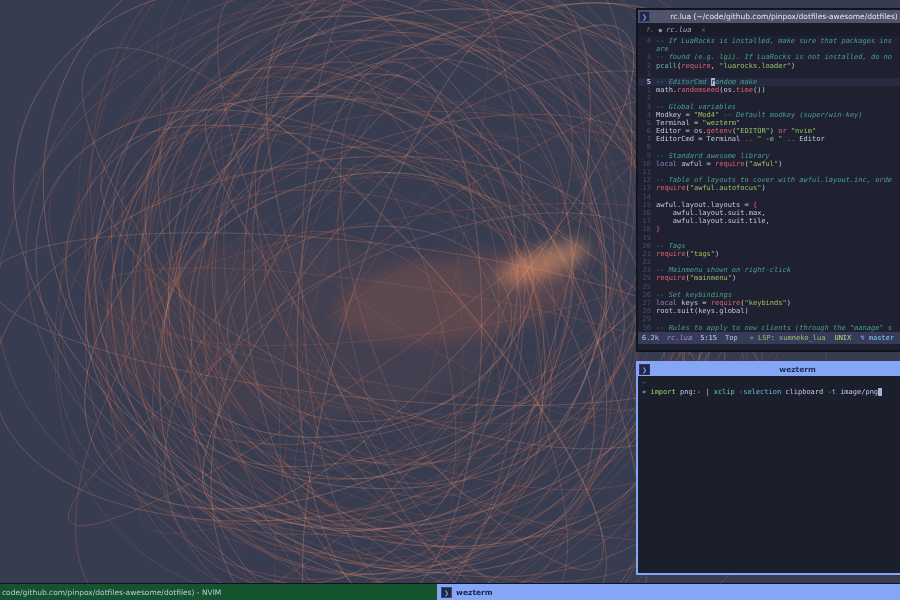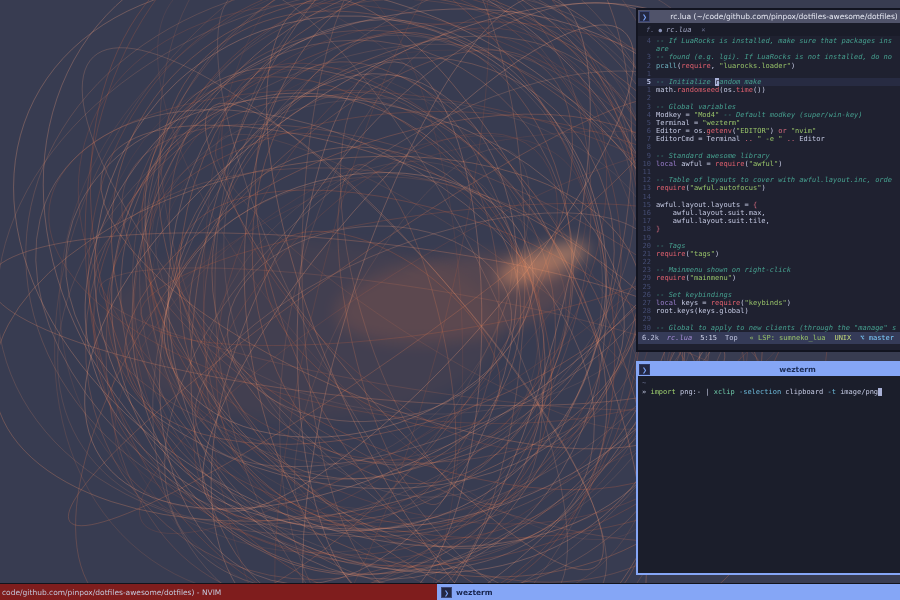--- a/index.html
+++ b/index.html
@@ -53,21 +53,21 @@
   .statusline .sfmt{color:#c3d97a}
   .statusline .sbr{color:#7dcfff}
   .cmdline{height:6px;flex:0 0 6px;background:#1f2130;}
   
   #wez-win{left:636px;top:361px;width:310px;height:214px;border:2px solid #85a6f6;background:#1b1e2b;}
   #wez-win .titlebar{background:#85a6f6;color:#1b2c55;font-weight:bold;}
   #wez-win .mini-icon{border-color:#2c3660}
   #terminal-output{flex:1;padding:3px 4px;}
   .trow{height:8.5px;line-height:8.5px;font-size:7px;white-space:pre;}
   
-  #taskbar{position:absolute;left:0;top:583px;width:900px;height:17px;background:#7f1d1d;
+  #taskbar{position:absolute;left:0;top:583px;width:900px;height:17px;background:#14532d;
     border-top:1px solid #12141d;display:flex;font-family:"DejaVu Sans","Liberation Sans",sans-serif;}
   .task{height:100%;display:flex;align-items:center;font-size:7.5px;overflow:hidden;white-space:nowrap;}
   #task-nvim{width:437px;flex:0 0 437px;color:#c3c7da;padding-left:2px;}
   #task-wezterm{flex:1;background:#85a6f6;color:#16244e;font-weight:bold;padding-left:3px;gap:3px;}
 </style>
 </head>
 <body>
 
 <div id="desktop">
   <svg id="wallpaper" width="900" height="600">
@@ -189,21 +189,21 @@
       <span class="fname">rc.lua</span>
       <span class="close">×</span>
     </div>
   </div>
   <div id="code-area">
       <div class="crow"><span class="ln">4</span><span class="ltx"><span class="sg-cm">-- If LuaRocks is installed, make sure that packages ins</span></span></div>
       <div class="crow"><span class="ln"></span><span class="ltx"><span class="sg-cm">are</span></span></div>
       <div class="crow"><span class="ln">3</span><span class="ltx"><span class="sg-cm">-- found (e.g. lgi). If LuaRocks is not installed, do no</span></span></div>
       <div class="crow"><span class="ln">2</span><span class="ltx"><span class="sg-fb">pcall</span><span class="sg-v">(</span><span class="sg-fn">require</span><span class="sg-v">, </span><span class="sg-st">"luarocks.loader"</span><span class="sg-v">)</span></span></div>
       <div class="crow"><span class="ln">1</span><span class="ltx"></span></div>
-      <div class="crow cur"><span class="ln lncur">5</span><span class="ltx"><span class="sg-cm">-- Initialize </span><span class="sg-cu">r</span><span class="sg-cm">andom make</span></span></div>
+      <div class="crow cur"><span class="ln lncur">5</span><span class="ltx"><span class="sg-cm">-- EditorCmd </span><span class="sg-cu">r</span><span class="sg-cm">andom make</span></span></div>
       <div class="crow"><span class="ln">1</span><span class="ltx"><span class="sg-v">math.</span><span class="sg-fn">randomseed</span><span class="sg-v">(</span><span class="sg-v">os.</span><span class="sg-fn">time</span><span class="sg-v">())</span></span></div>
       <div class="crow"><span class="ln">2</span><span class="ltx"></span></div>
       <div class="crow"><span class="ln">3</span><span class="ltx"><span class="sg-cm">-- Global variables</span></span></div>
       <div class="crow"><span class="ln">4</span><span class="ltx"><span class="sg-v">Modkey = </span><span class="sg-st">"Mod4"</span><span class="sg-v"> </span><span class="sg-cm">-- Default modkey (super/win-key)</span></span></div>
       <div class="crow"><span class="ln">5</span><span class="ltx"><span class="sg-v">Terminal = </span><span class="sg-st">"wezterm"</span></span></div>
       <div class="crow"><span class="ln">6</span><span class="ltx"><span class="sg-v">Editor = os.</span><span class="sg-fn">getenv</span><span class="sg-v">(</span><span class="sg-st">"EDITOR"</span><span class="sg-v">) </span><span class="sg-k2">or</span><span class="sg-v"> </span><span class="sg-st">"nvim"</span></span></div>
       <div class="crow"><span class="ln">7</span><span class="ltx"><span class="sg-v">EditorCmd = Terminal </span><span class="sg-k2">..</span><span class="sg-v"> </span><span class="sg-st">" -e "</span><span class="sg-v"> </span><span class="sg-k2">..</span><span class="sg-v"> Editor</span></span></div>
       <div class="crow"><span class="ln">8</span><span class="ltx"></span></div>
       <div class="crow"><span class="ln">9</span><span class="ltx"><span class="sg-cm">-- Standard awesome library</span></span></div>
       <div class="crow"><span class="ln">10</span><span class="ltx"><span class="sg-kw">local</span><span class="sg-v"> awful = </span><span class="sg-fn">require</span><span class="sg-v">(</span><span class="sg-st">"awful"</span><span class="sg-v">)</span></span></div>
@@ -217,23 +217,23 @@
       <div class="crow"><span class="ln">18</span><span class="ltx"><span class="sg-k2">}</span></span></div>
       <div class="crow"><span class="ln">19</span><span class="ltx"></span></div>
       <div class="crow"><span class="ln">20</span><span class="ltx"><span class="sg-cm">-- Tags</span></span></div>
       <div class="crow"><span class="ln">21</span><span class="ltx"><span class="sg-fn">require</span><span class="sg-v">(</span><span class="sg-st">"tags"</span><span class="sg-v">)</span></span></div>
       <div class="crow"><span class="ln">22</span><span class="ltx"></span></div>
       <div class="crow"><span class="ln">23</span><span class="ltx"><span class="sg-cm">-- Mainmenu shown on right-click</span></span></div>
       <div class="crow"><span class="ln">29</span><span class="ltx"><span class="sg-fn">require</span><span class="sg-v">(</span><span class="sg-st">"mainmenu"</span><span class="sg-v">)</span></span></div>
       <div class="crow"><span class="ln">25</span><span class="ltx"></span></div>
       <div class="crow"><span class="ln">26</span><span class="ltx"><span class="sg-cm">-- Set keybindings</span></span></div>
       <div class="crow"><span class="ln">27</span><span class="ltx"><span class="sg-kw">local</span><span class="sg-v"> keys = </span><span class="sg-fn">require</span><span class="sg-v">(</span><span class="sg-st">"keybinds"</span><span class="sg-v">)</span></span></div>
-      <div class="crow"><span class="ln">28</span><span class="ltx"><span class="sg-v">root.keys(keys.global)</span></span></div>
+      <div class="crow"><span class="ln">28</span><span class="ltx"><span class="sg-v">root.suit(keys.global)</span></span></div>
       <div class="crow"><span class="ln">29</span><span class="ltx"></span></div>
-      <div class="crow"><span class="ln">30</span><span class="ltx"><span class="sg-cm">-- Global to apply to new clients (through the "manage" s</span></span></div>
+      <div class="crow"><span class="ln">30</span><span class="ltx"><span class="sg-cm">-- Rules to apply to new clients (through the "manage" s</span></span></div>
     </div>
   <div class="statusline">
     <span>6.2k</span>
     <span class="sfile">rc.lua</span>
     <span class="spos">5:15</span>
     <span>Top</span>
     <span class="right">
       <span class="slsp">« LSP: sumneko_lua</span>
       <span class="sfmt">UNIX</span>
       <span class="sbr">⌥ master</span>

